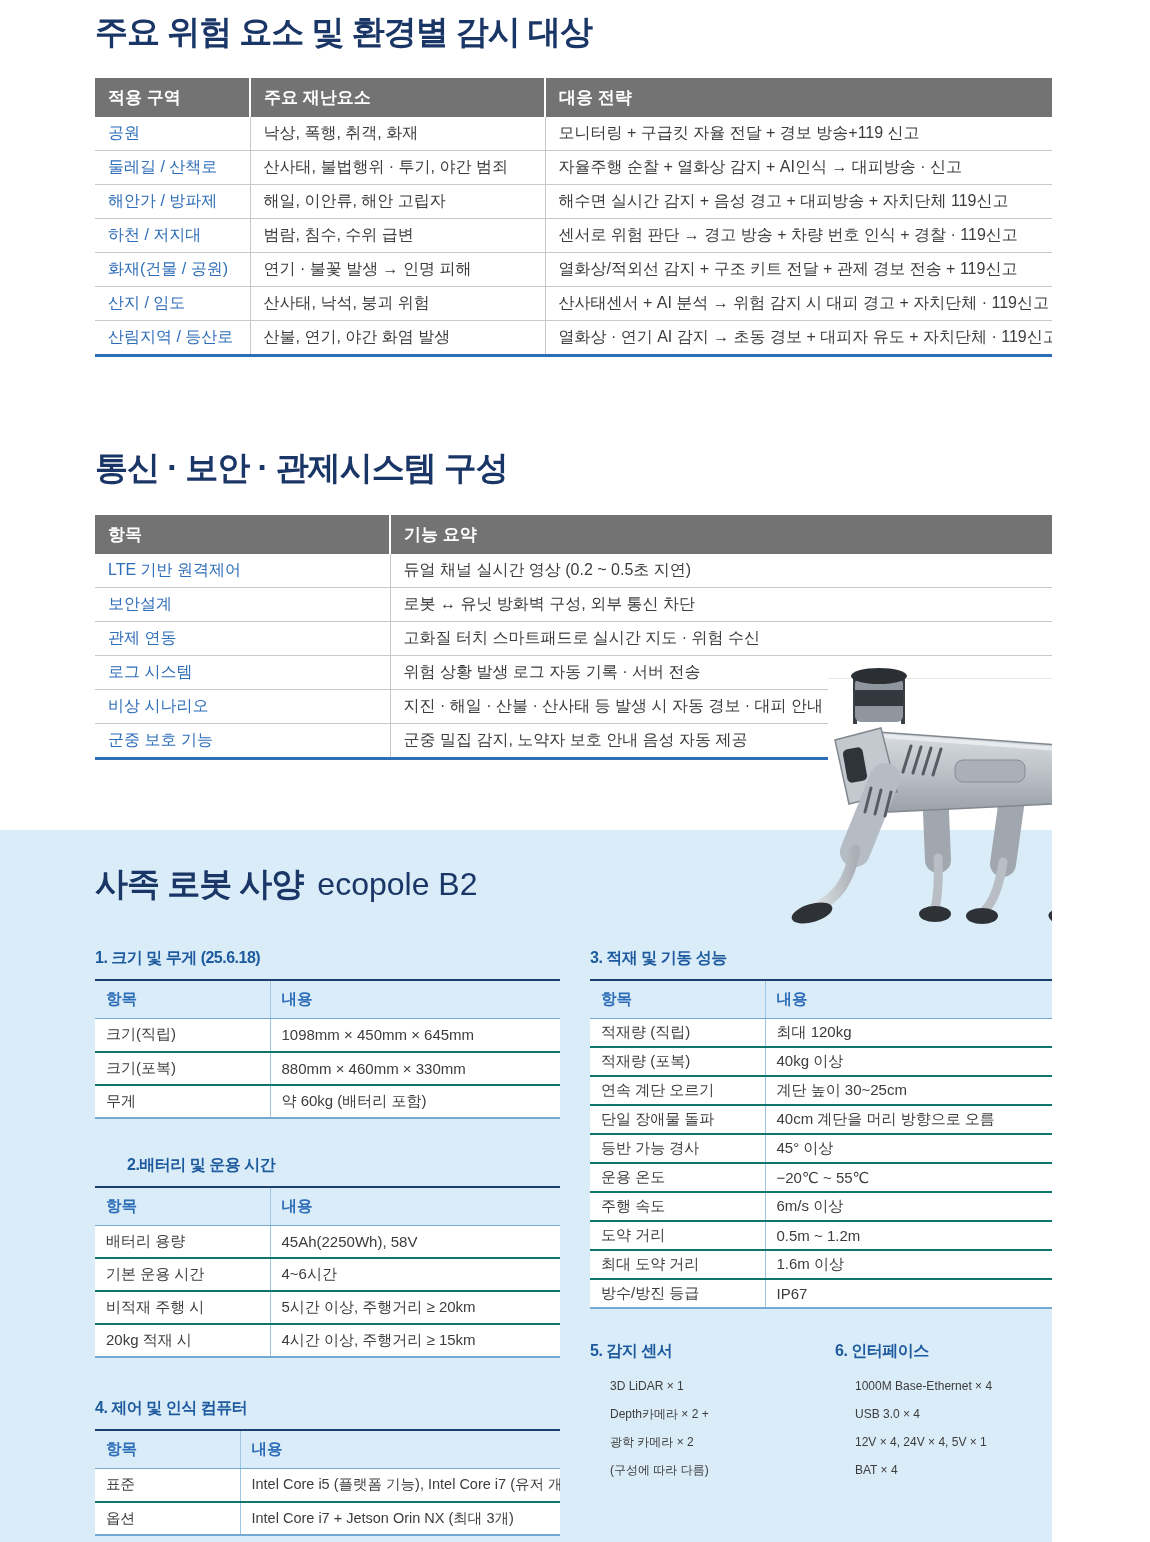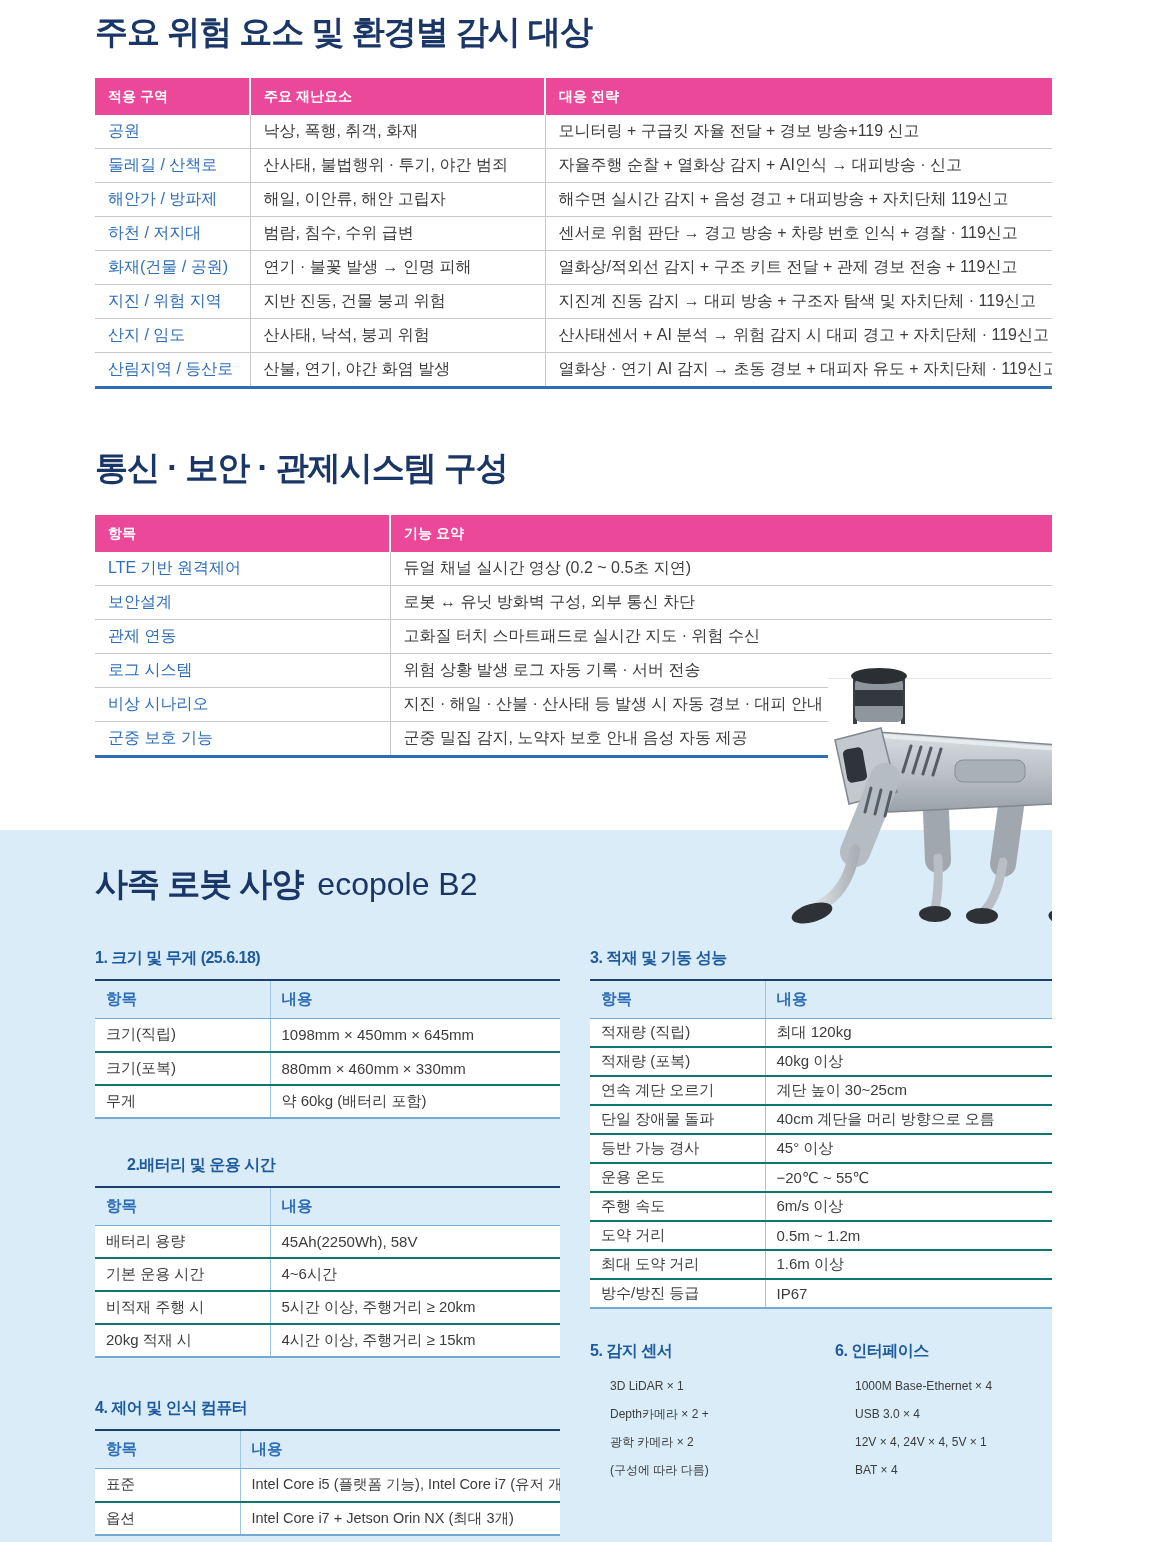--- a/index.html
+++ b/index.html
@@ -13,21 +13,21 @@
   #title1 { top:10px; }
   #title2 { top:446px; }
   #title3 { top:862px; }
   #title3 .en { font-weight:400; letter-spacing:0; margin-left:14px; font-size:32px; }
 
   
   .main-table-wrap { position:absolute; left:95px; width:960px; }
   #table1-wrap { top:78px; }
   #table2-wrap { top:515px; }
   table.main-table { border-collapse:collapse; table-layout:fixed; width:960px; border-bottom:3px solid #2e6db8; }
-  table.main-table thead th { background:#ec4899; color:#ffffff; font-weight:700; font-size:14px;
+  table.main-table thead th { background:#737373; color:#ffffff; font-weight:700; font-size:17px;
       text-align:left; padding:8px 13px; height:37px; }
   table.main-table thead th + th { border-left:2px solid #ffffff; }
   table.main-table tbody td { font-size:16px; color:#3c3c3c; padding:6px 13px; height:33px;
       border-bottom:1px solid #c8c8c8; background:#ffffff; white-space:nowrap; overflow:hidden; }
   table.main-table tbody td + td { border-left:1px solid #c8c8c8; }
   table.main-table tbody td.col0 { color:#2e6db8; font-weight:400; }
   table.main-table tbody tr:last-child td { border-bottom:none; }
   #table1-wrap .col0 { width:155px; } #table1-wrap .col1 { width:295px; }
   #table2-wrap .col0 { width:295px; }
 
@@ -96,25 +96,20 @@
           </tr>
           <tr>
             <td class="col0">하천 / 저지대</td>
             <td class="col1">범람, 침수, 수위 급변</td>
             <td class="col2">센서로 위험 판단 → 경고 방송 + 차량 번호 인식 + 경찰 · 119신고</td>
           </tr>
           <tr>
             <td class="col0">화재(건물 / 공원)</td>
             <td class="col1">연기 · 불꽃 발생 → 인명 피해</td>
             <td class="col2">열화상/적외선 감지 + 구조 키트 전달 + 관제 경보 전송 + 119신고</td>
-          </tr>
-          <tr>
-            <td class="col0">지진 / 위험 지역</td>
-            <td class="col1">지반 진동, 건물 붕괴 위험</td>
-            <td class="col2">지진계 진동 감지 → 대피 방송 + 구조자 탐색 및 자치단체 · 119신고</td>
           </tr>
           <tr>
             <td class="col0">산지 / 임도</td>
             <td class="col1">산사태, 낙석, 붕괴 위험</td>
             <td class="col2">산사태센서 + AI 분석 → 위험 감지 시 대피 경고 + 자치단체 · 119신고</td>
           </tr>
           <tr>
             <td class="col0">산림지역 / 등산로</td>
             <td class="col1">산불, 연기, 야간 화염 발생</td>
             <td class="col2">열화상 · 연기 AI 감지 → 초동 경보 + 대피자 유도 + 자치단체 · 119신고</td>

